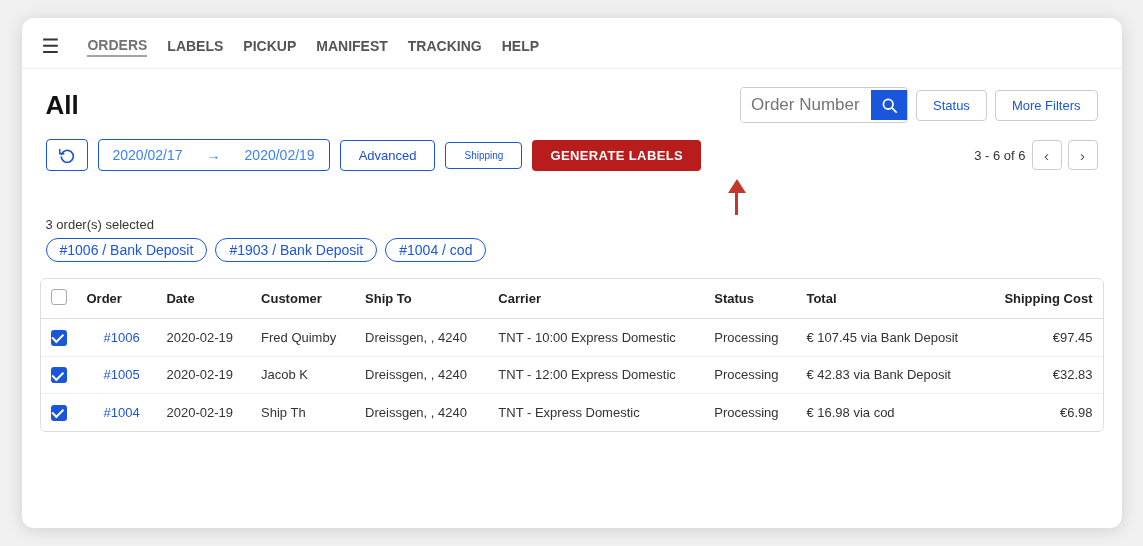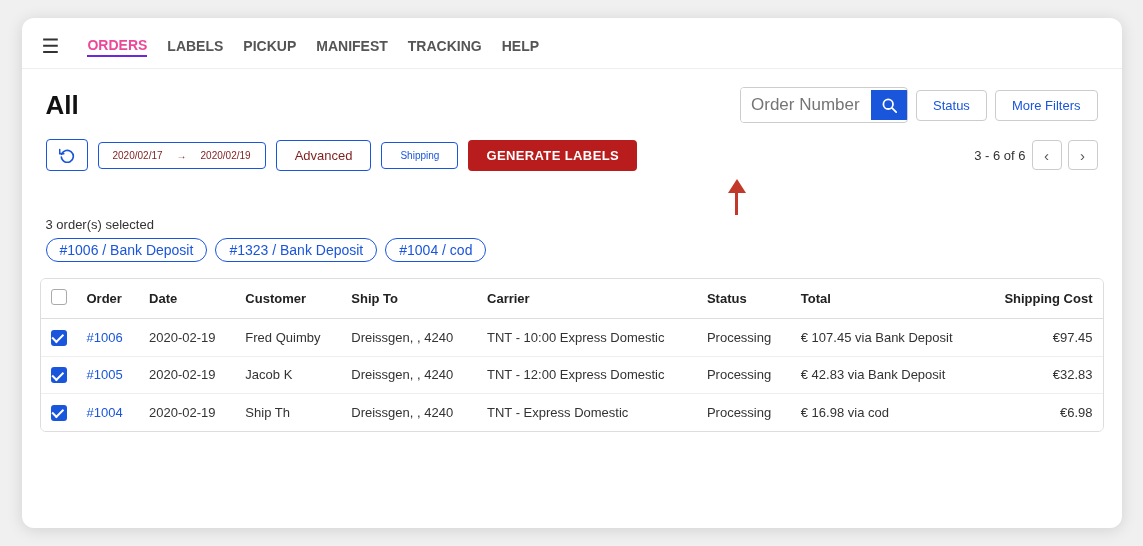--- a/index.html
+++ b/index.html
@@ -37,22 +37,22 @@
     }
     .nav-link {
       font-size: 14px;
       font-weight: 600;
       color: #555;
       text-decoration: none;
       cursor: pointer;
       padding: 2px 0;
     }
     .nav-link.active {
-      color: #ec4899;
-      border-bottom: 2px solid #6d28d9;
+      color: #737373;
+      border-bottom: 2px solid #a3a3a3;
     }
     
     .page-header {
       display: flex;
       align-items: center;
       padding: 18px 24px 10px 24px;
       gap: 12px;
     }
     .page-title {
       font-size: 26px;
@@ -116,34 +116,34 @@
       display: flex;
       align-items: center;
       color: #1a56db;
     }
     .date-range-btn {
       border: 1.5px solid #1a56db;
       background: #fff;
       border-radius: 4px;
       padding: 7px 14px;
       cursor: pointer;
-      color: #7f1d1d;
-      font-size: 10px;
-      font-weight: 500;
-      display: flex;
-      align-items: center;
-      gap: 14px;
+      color: #3b82f6;
+      font-size: 14px;
+      font-weight: 500;
+      display: flex;
+      align-items: center;
+      gap: 24px;
     }
     .advanced-btn {
       border: 1.5px solid #1a56db;
       background: #fff;
       border-radius: 4px;
       padding: 7px 18px;
       cursor: pointer;
-      color: #7f1d1d;
+      color: #1d4ed8;
       font-size: 13px;
       font-weight: 500;
     }
     .shipping-btn {
       border: 1.5px solid #1a56db;
       background: #fff;
       border-radius: 4px;
       padding: 7px 18px;
       cursor: pointer;
       color: #1a56db;
@@ -268,20 +268,21 @@
     tbody tr:last-child { border-bottom: none; }
     tbody td {
       padding: 10px 10px;
       color: #333;
       white-space: nowrap;
     }
     .order-link {
       color: #1a56db;
       font-weight: 500;
       cursor: pointer;
+      margin-left: 17px;
     }
     .checkbox-cell {
       width: 30px;
       text-align: center;
     }
     .cb-checked {
       width: 16px;
       height: 16px;
       background: #1a56db;
       border-radius: 3px;
@@ -369,21 +370,21 @@
     <div class="red-arrow">
       <div class="arrow-head"></div>
       <div class="arrow-shaft"></div>
     </div>
   </div>
 
   <div class="selected-row">
     <div class="selected-count">3 order(s) selected</div>
     <div class="chips-row">
       <span class="chip">#1006 / Bank Deposit</span>
-      <span class="chip">#1323 / Bank Deposit</span>
+      <span class="chip">#1903 / Bank Deposit</span>
       <span class="chip">#1004 / cod</span>
     </div>
   </div>
 
   <div class="table-wrap">
     <table>
       <thead>
         <tr>
           <th class="checkbox-cell">
             <span class="cb-unchecked"></span>

